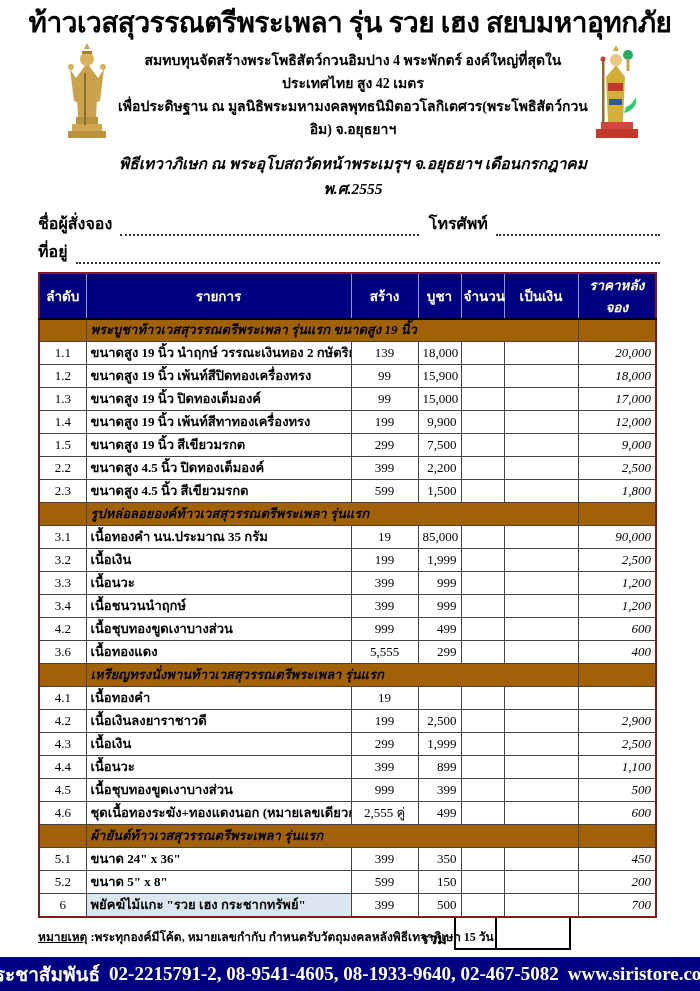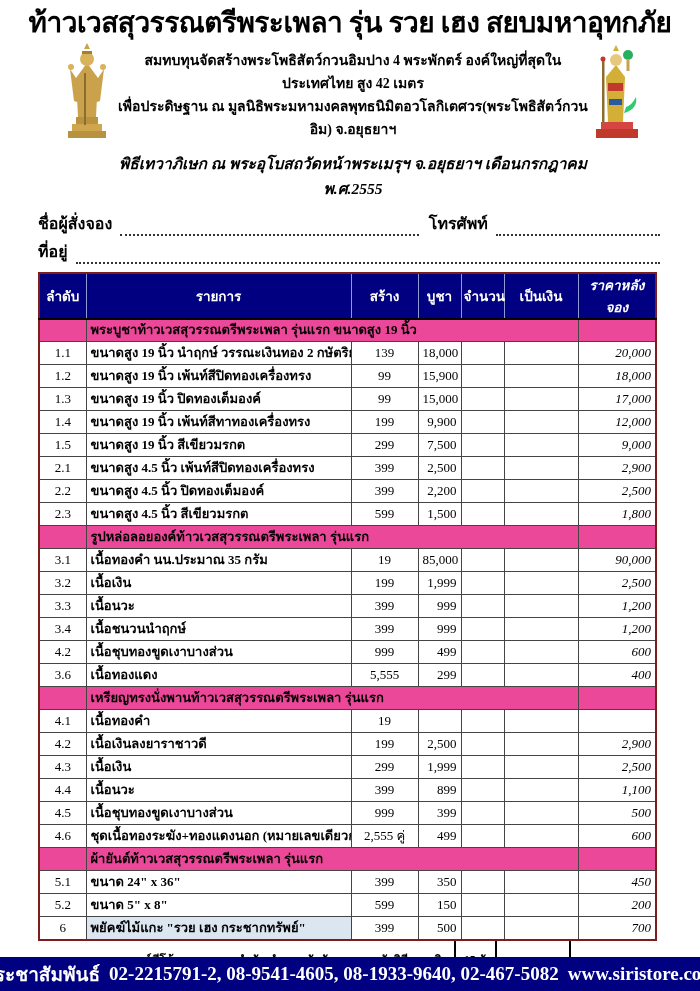--- a/index.html
+++ b/index.html
@@ -42,21 +42,21 @@
   table.order td {
     border:1px solid #444; height:23px; padding:0 4px;
     font-size:13px; line-height:1.05; overflow:hidden; white-space:nowrap;
   }
   .c-no { text-align:center; font-weight:normal; }
   .c-desc { font-weight:bold; }
   .c-desc.hl { background:#dce6f1; }
   .c-made { text-align:center; }
   .c-price { text-align:right; padding-right:4px; }
   .c-after { text-align:right; padding-right:22px; font-style:italic; }
-  .section-row td { background:#ec4899; border-top:2px solid #000; border-bottom:1px solid #000; }
+  .section-row td { background:#a16207; border-top:2px solid #000; border-bottom:1px solid #000;font-style:italic; }
   .c-section { font-weight:bold; font-size:13px; }
   
   .summary { display:flex; align-items:stretch; margin:0 45px 0 38px; height:32px; }
   .note { width:352px; font-size:12px; font-weight:bold; padding-top:9px; white-space:nowrap; }
   .note u { text-decoration:underline; }
   .total-label { width:64px; text-align:right; font-size:15px; font-weight:bold; padding-top:9px; padding-right:7px; }
   .total-boxes { display:flex; border:2px solid #000; border-top:none; }
   .total-box-qty { width:41px; border-right:2px solid #000; }
   .total-box-amount { width:72px; }
   .summary-spacer { width:78px; }
@@ -191,29 +191,20 @@
         <tr class="item-row">
           <td class="c-no">1.5</td>
           <td class="c-desc">ขนาดสูง 19 นิ้ว สีเขียวมรกต</td>
           <td class="c-made">299</td>
           <td class="c-price">7,500</td>
           <td class="c-qty"></td>
           <td class="c-amount"></td>
           <td class="c-after">9,000</td>
         </tr>
         <tr class="item-row">
-          <td class="c-no">2.1</td>
-          <td class="c-desc">ขนาดสูง 4.5 นิ้ว เพ้นท์สีปิดทองเครื่องทรง</td>
-          <td class="c-made">399</td>
-          <td class="c-price">2,500</td>
-          <td class="c-qty"></td>
-          <td class="c-amount"></td>
-          <td class="c-after">2,900</td>
-        </tr>
-        <tr class="item-row">
           <td class="c-no">2.2</td>
           <td class="c-desc">ขนาดสูง 4.5 นิ้ว ปิดทองเต็มองค์</td>
           <td class="c-made">399</td>
           <td class="c-price">2,200</td>
           <td class="c-qty"></td>
           <td class="c-amount"></td>
           <td class="c-after">2,500</td>
         </tr>
         <tr class="item-row">
           <td class="c-no">2.3</td>

